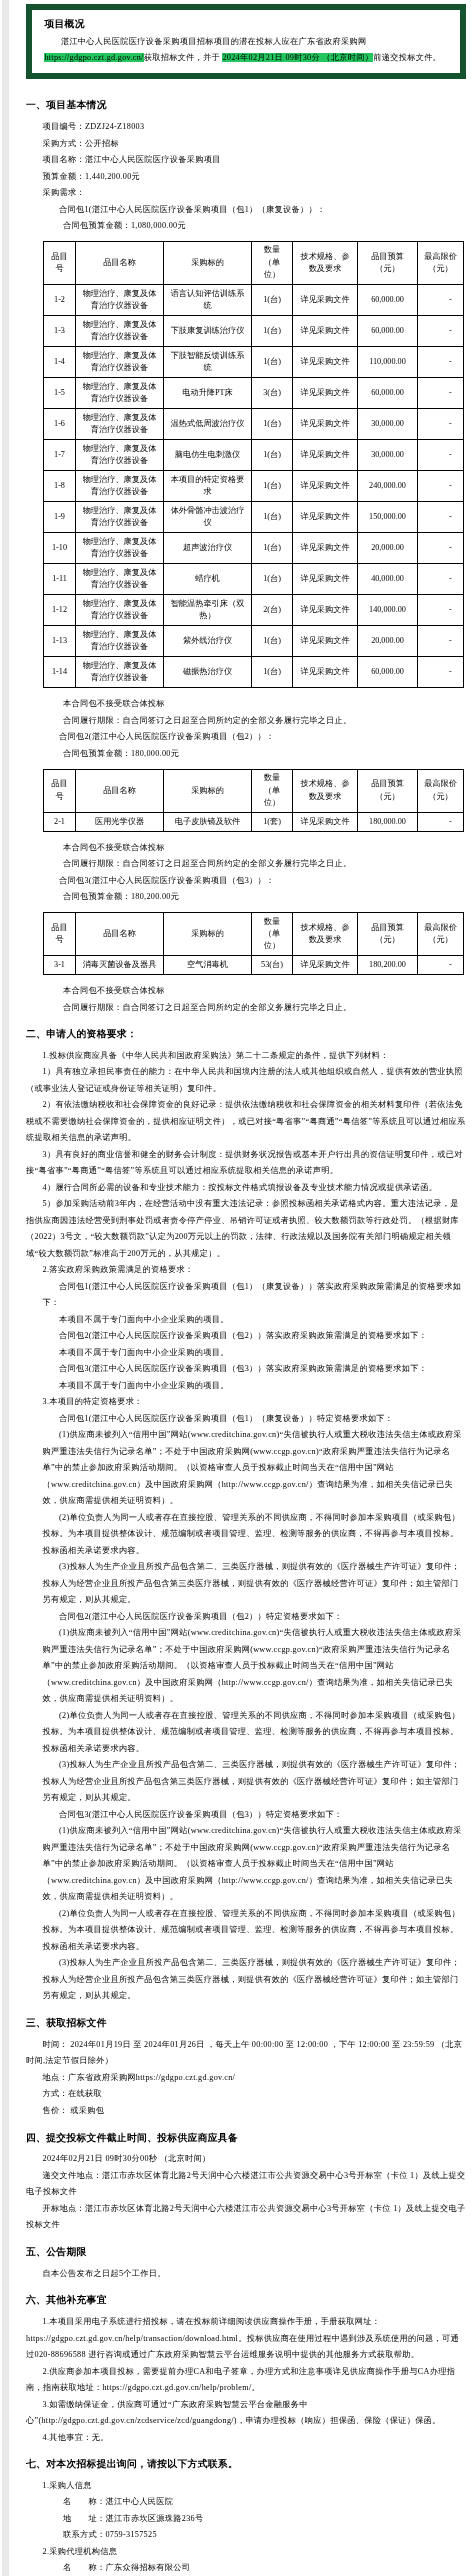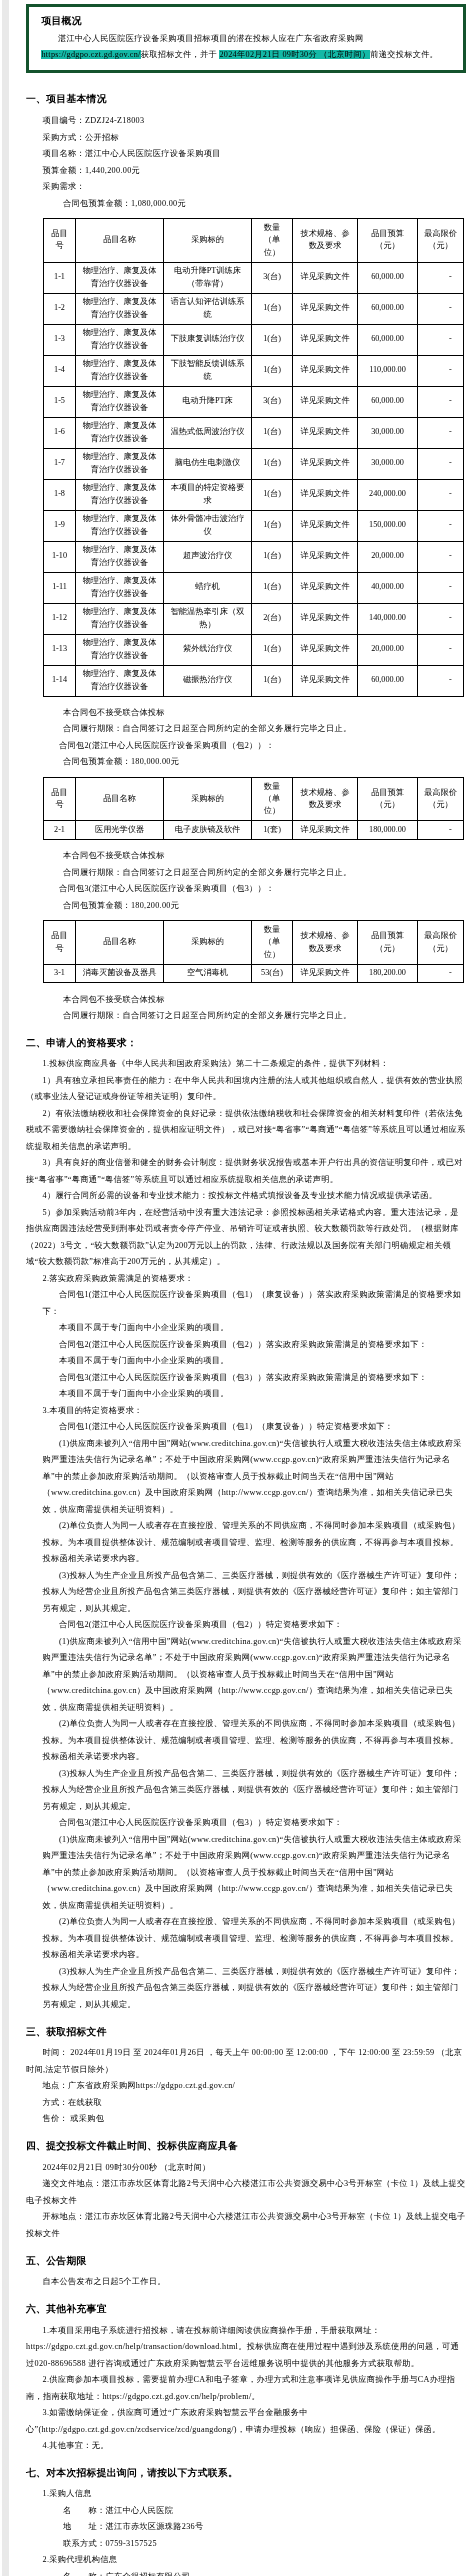--- a/index.html
+++ b/index.html
@@ -15,26 +15,26 @@
   .ind2 { text-indent:16.5px; }
   .ind3 { text-indent:33px; }
   .ind35 { text-indent:37px; }
   .pkg { margin-left:16.5px; text-indent:16.5px; }
   h2 {
     font-family:"Liberation Sans","DejaVu Sans",sans-serif;
     font-size:9.8px; font-weight:bold; letter-spacing:0.3px;
     line-height:18.5px; margin:9.3px 0 4.1px 0;
   }
   h2.first { margin-top:17.5px; }
-  .overview-box { border:3px solid #14532d; padding:4.1px 12.4px 6.2px 12.4px; }
+  .overview-box { border:6px solid #14532d; padding:4.1px 12.4px 6.2px 12.4px; }
   .box-title {
     font-family:"Liberation Sans","DejaVu Sans",sans-serif;
     font-size:9.8px; font-weight:bold; line-height:19.6px; letter-spacing:0.3px;
   }
-  .hl { background:#14b8a6; }
+  .hl { background:#22c55e; }
   table {
     border-collapse:collapse; table-layout:fixed;
     width:419px; margin:6.2px 0 8.2px 17px;
     text-align:center; font-size:8.2px;
   }
   th,td { border:0.5px solid #000; padding:2.6px 4.1px; line-height:12.4px; vertical-align:middle; word-break:break-all; }
   thead tr { height:43px; }
   th { font-weight:normal; }
   col.c1{width:32px;} col.c2{width:88px;} col.c3{width:88px;} col.c4{width:41px;}
   col.c5{width:65px;} col.c6{width:60px;} col.c7{width:46px;}
@@ -52,20 +52,21 @@
     <p class="ind2"><span>湛江中心人民医院医疗设备采购项目招标项目的潜在投标人应在广东省政府采购网</span><span class="hl">https://gdgpo.czt.gd.gov.cn/</span><span>获取招标文件，并于 </span><span class="hl">2024年02月21日 09时30分 （北京时间）</span><span>前递交投标文件。</span></p>
   </div>
 
   <h2 class="first">一、项目基本情况</h2>
   <p class="ind2">项目编号：ZDZJ24-Z18003</p>
   <p class="ind2">采购方式：公开招标</p>
   <p class="ind2">项目名称：湛江中心人民医院医疗设备采购项目</p>
   <p class="ind2">预算金额：1,440,200.00元</p>
   <p class="ind2">采购需求：</p>
 
+  <p class="ind3">合同包1(湛江中心人民医院医疗设备采购项目（包1）（康复设备））：</p>
   <p class="ind35">合同包预算金额：1,080,000.00元</p>
 
   <table>
     <colgroup>
         <col class="c1">
         <col class="c2">
         <col class="c3">
         <col class="c4">
         <col class="c5">
         <col class="c6">
@@ -76,29 +77,20 @@
         <th>品目号</th>
         <th>品目名称</th>
         <th>采购标的</th>
         <th>数量（单位）</th>
         <th>技术规格、参数及要求</th>
         <th>品目预算（元）</th>
         <th>最高限价（元）</th>
       </tr>
     </thead>
     <tbody>
-      <tr>
-          <td>1-1</td>
-          <td>物理治疗、康复及体育治疗仪器设备</td>
-          <td>电动升降PT训练床（带靠背）</td>
-          <td>3(台)</td>
-          <td>详见采购文件</td>
-          <td>60,000.00</td>
-          <td class="dash">-</td>
-        </tr>
       <tr>
           <td>1-2</td>
           <td>物理治疗、康复及体育治疗仪器设备</td>
           <td>语言认知评估训练系统</td>
           <td>1(台)</td>
           <td>详见采购文件</td>
           <td>60,000.00</td>
           <td class="dash">-</td>
         </tr>
       <tr>

